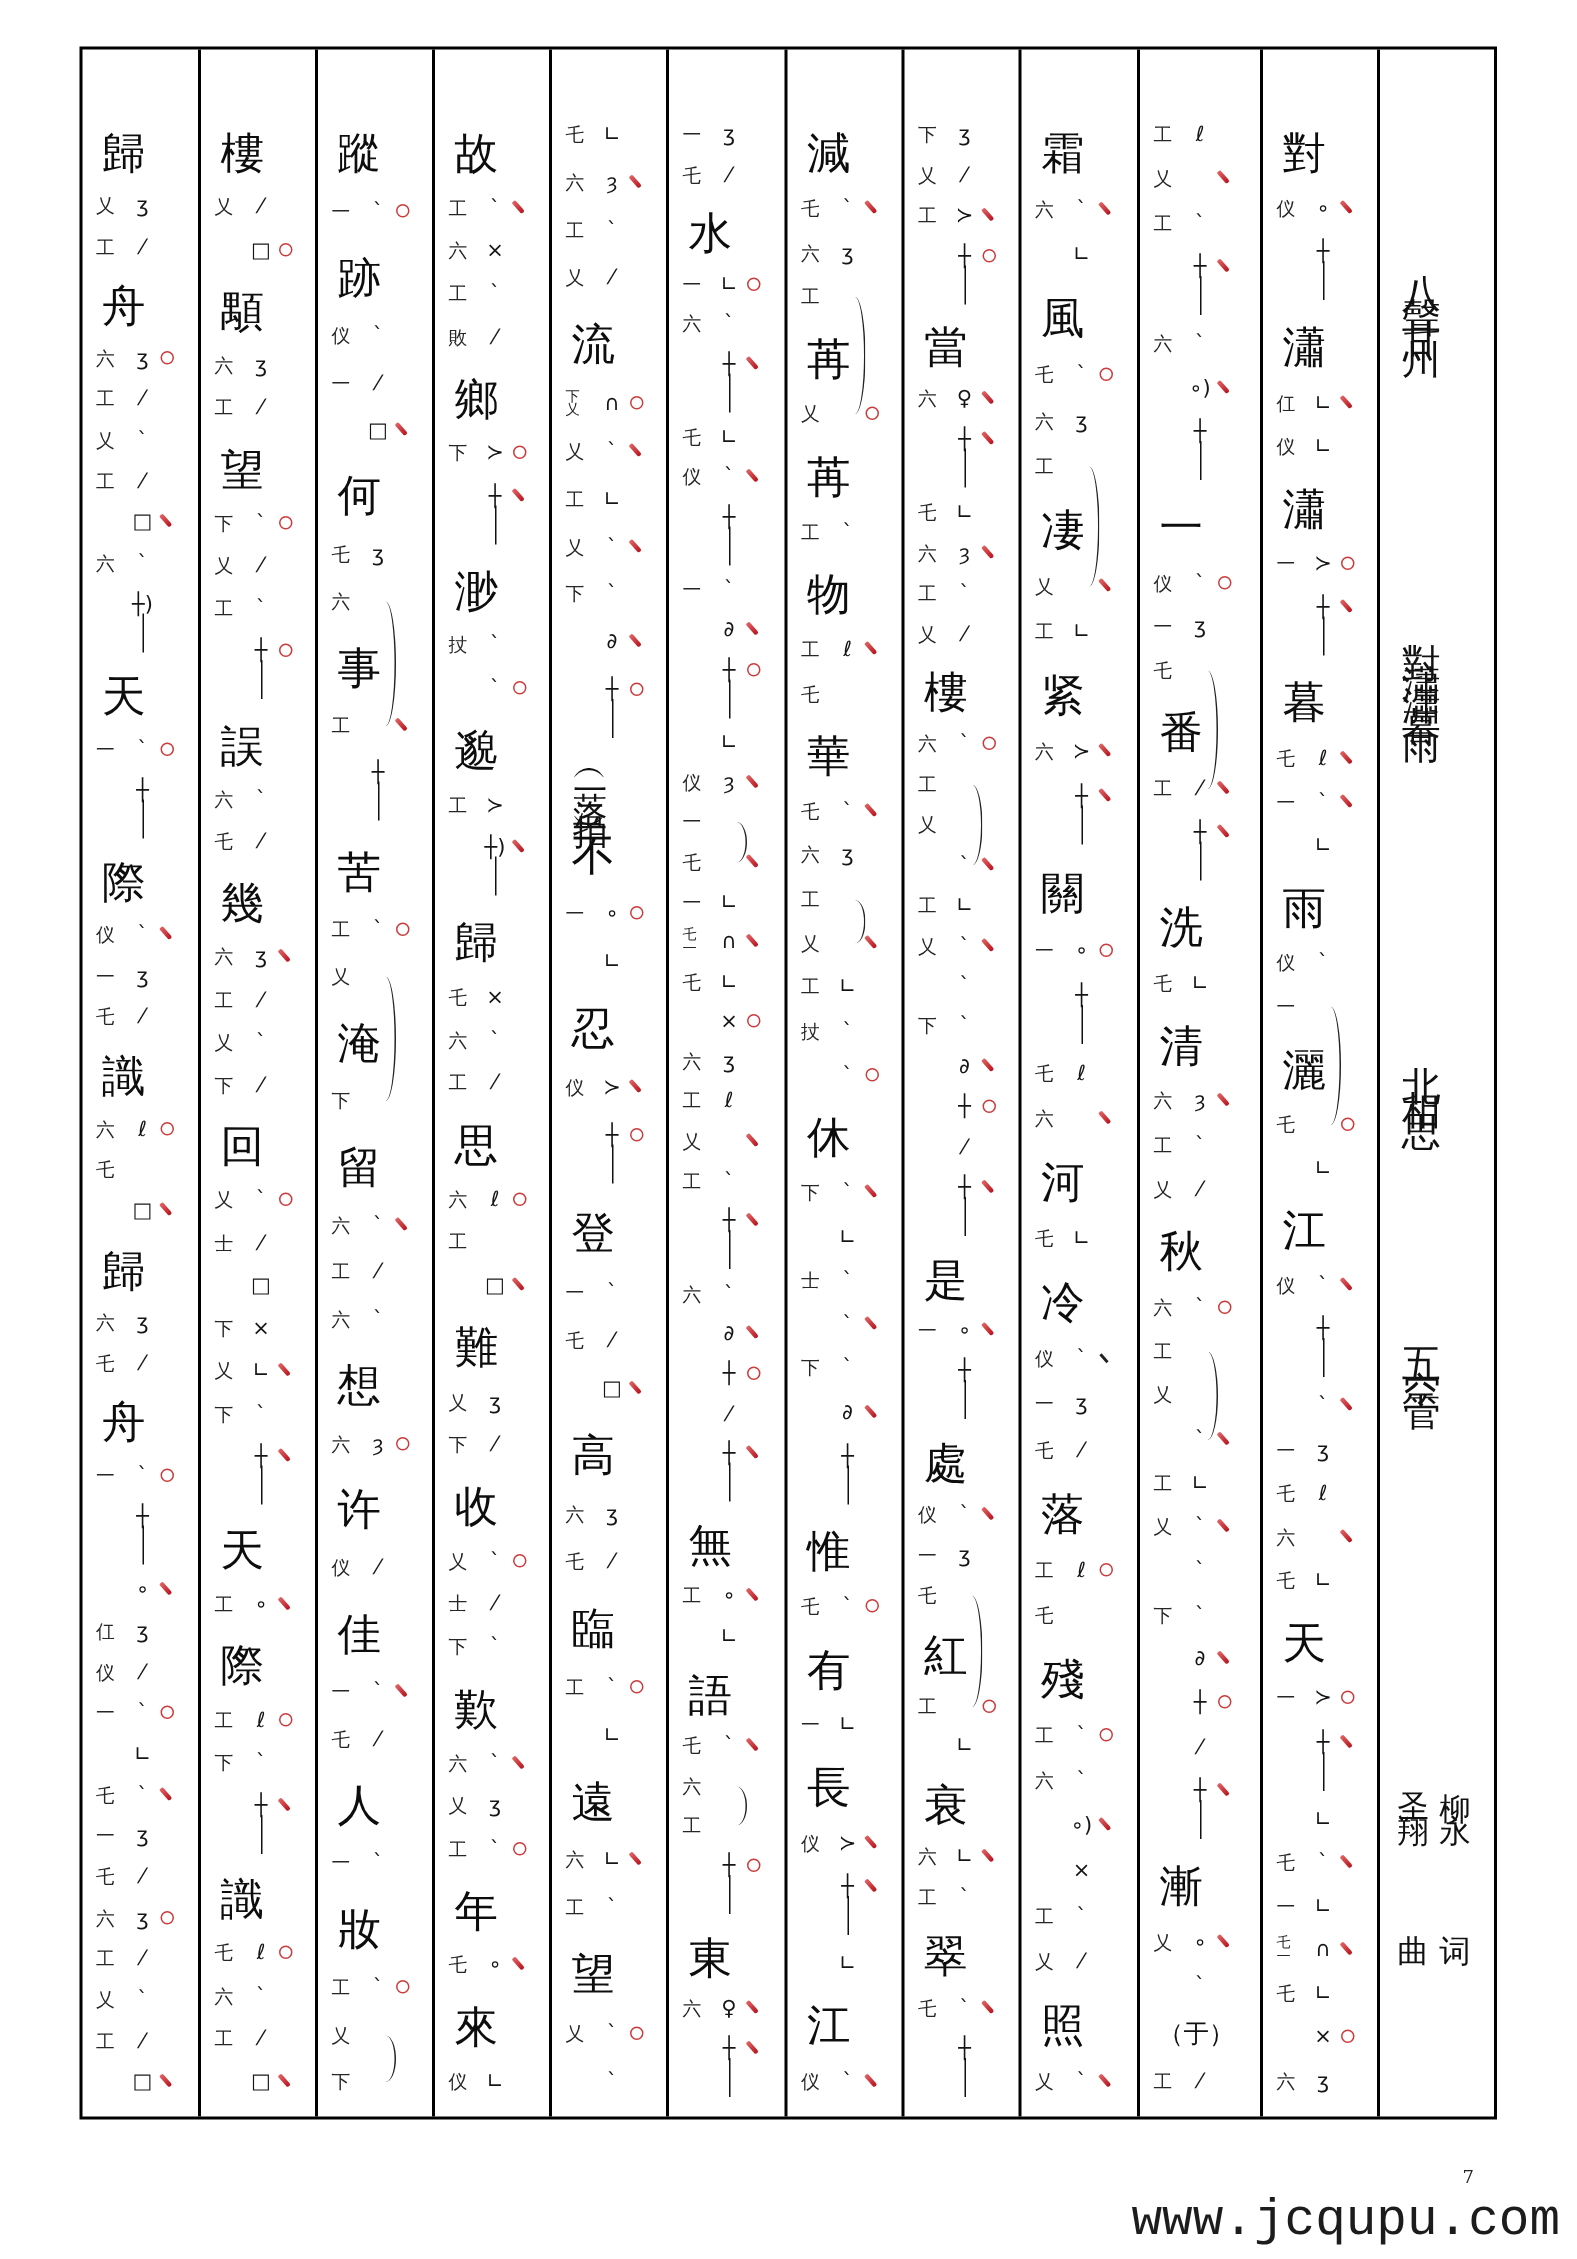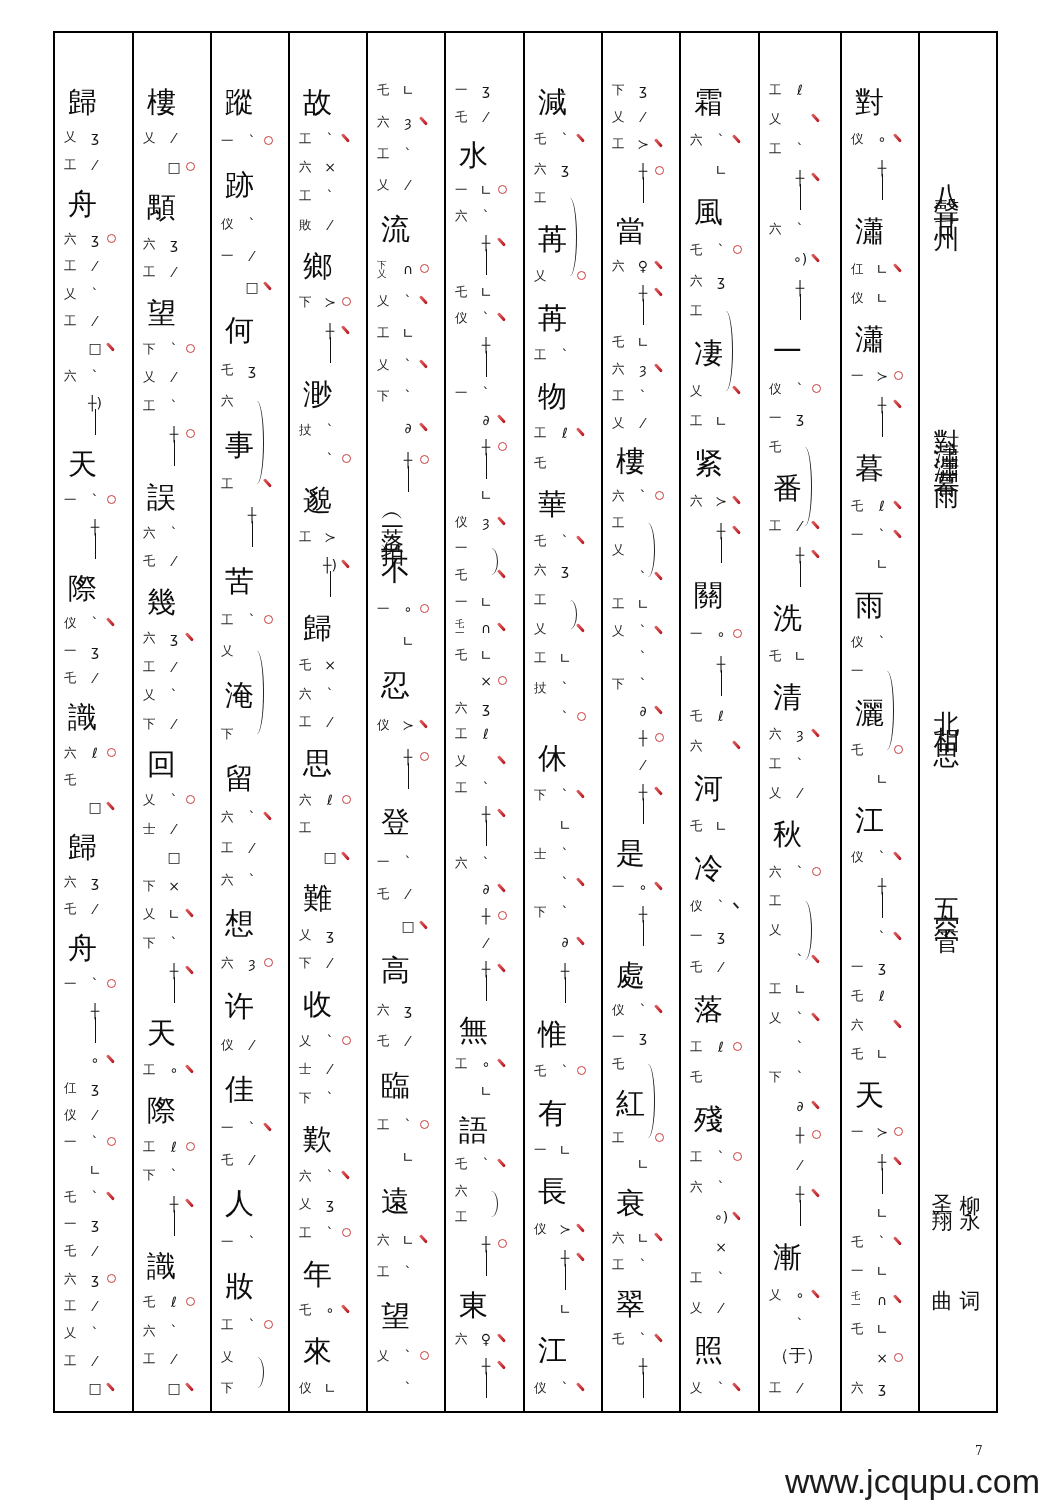--- a/index.html
+++ b/index.html
@@ -95,21 +95,21 @@
     padding-left: 0; margin-left: 12px; align-self: flex-start; line-height: 26px;
   }
 
   
   .page-num {
     position: absolute; left: 975px; top: 1444px; font-size: 12px; line-height: 14px;
     font-family: "DejaVu Serif", serif; color: #222;
   }
   .watermark {
     position: absolute; right: 11px; top: 1464px; font-size: 34px; line-height: 34px;
-    font-family: Liberation Sans, sans-serif; color: #1c1c1c; white-space: nowrap; text-align: right;
+    font-family: Liberation Mono, monospace; color: #1c1c1c; white-space: nowrap; text-align: right;
   }
 </style>
 </head>
 <body>
 
 <div class="frame" id="score-frame">
   <div class="title-col">
     <div class="title-group tg-title">八聲甘州</div>
     <div class="title-group tg-first">對瀟瀟暮雨</div>
     <div class="title-group tg-mode">北相思</div>

